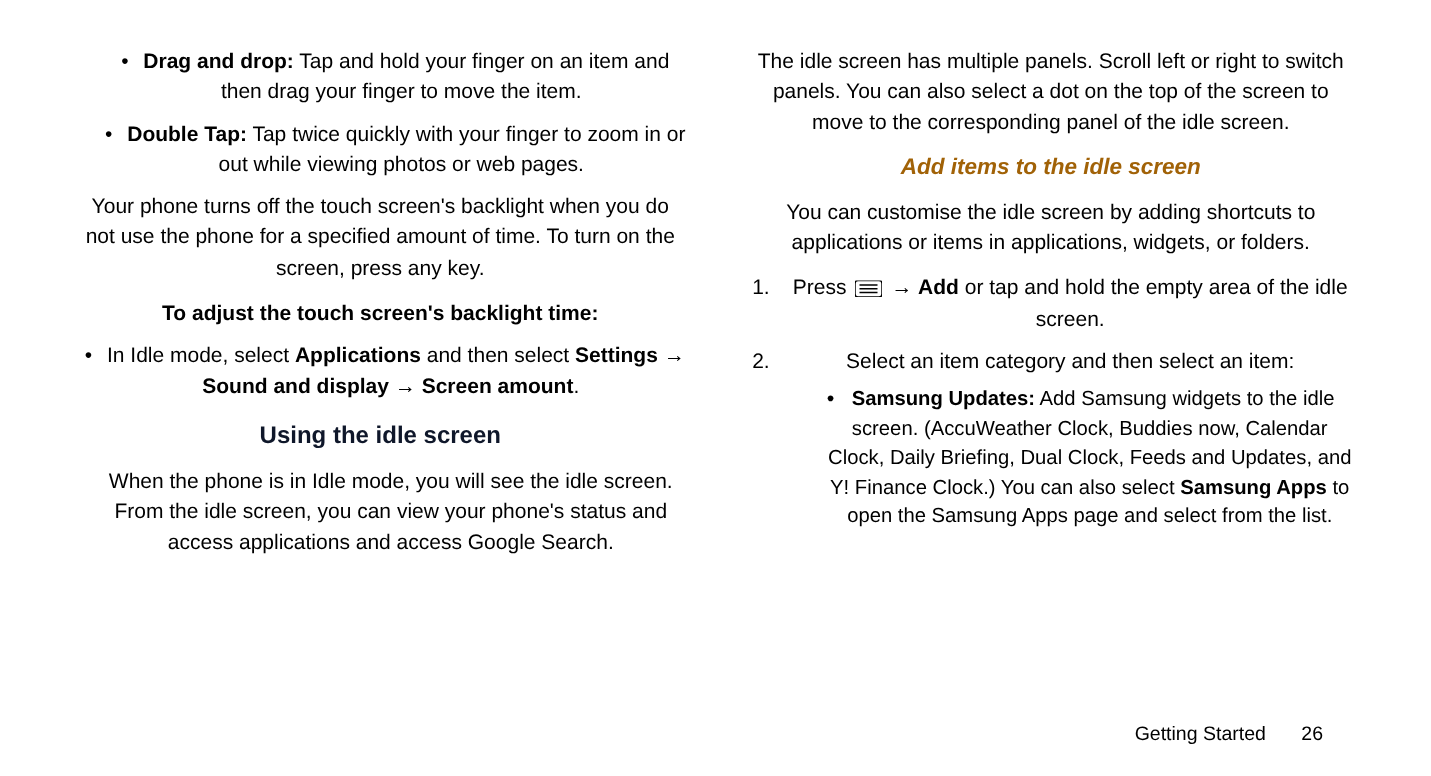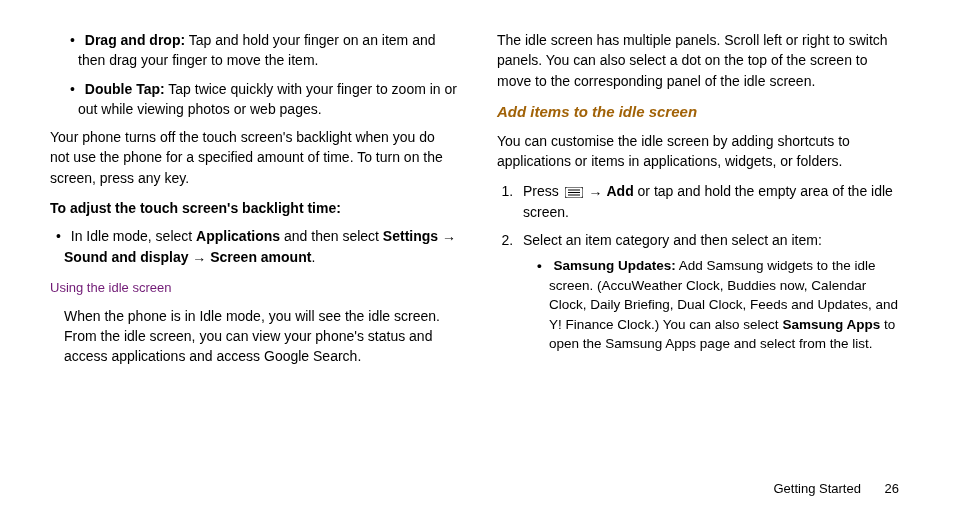--- a/index.html
+++ b/index.html
@@ -9,43 +9,44 @@
       color: #000;
       width: 954px;
       height: 517px;
       padding: 30px 50px 20px 50px;
       line-height: 1.45;
       position: relative;
     }
     .columns {
       display: flex;
       gap: 40px;
+      text-align: center;
     }
     .col { flex: 1; }
     .bullet-item {
       padding-left: 14px;
       text-indent: -8px;
       margin-bottom: 8px;
     }
     .bullet-item::before {
       content: "•";
       margin-right: 6px;
     }
     .para {
       margin-bottom: 10px;
     }
     .bold-heading {
       font-weight: bold;
       margin-bottom: 8px;
     }
     .section-h2 {
       font-family: Arial, Helvetica, sans-serif;
-      font-weight: normal;
-      font-size: 13px;
-      color: #701a75;
+      font-weight: bold;
+      font-size: 16px;
+      color: #0f172a;
       margin: 12px 0 8px 0;
     }
     .section-h3 {
       font-weight: bold;
       font-style: italic;
       font-size: 15px;
       color: #a16207;
       margin: 8px 0 8px 0;
     }
     .bold { font-weight: bold; }
@@ -65,21 +66,21 @@
       font-size: 13.5px;
     }
     .sub-bullet::before {
       content: "•";
       font-weight: bold;
       margin-right: 8px;
     }
     .footer {
       position: absolute;
       bottom: 18px;
-      right: 55px;
+      right: 72px;
       font-size: 13px;
       text-align: center;
     }
     .footer-num {
       margin-left: 20px;
     }
     .menu-icon-svg {
       display: inline-block;
       vertical-align: middle;
       margin: 0 2px;

